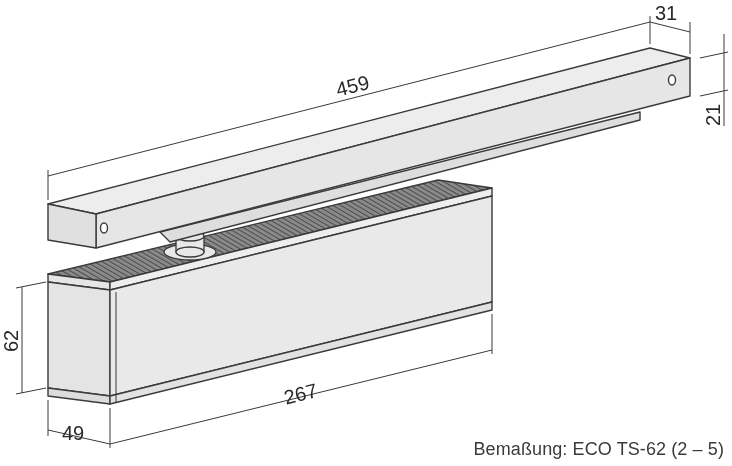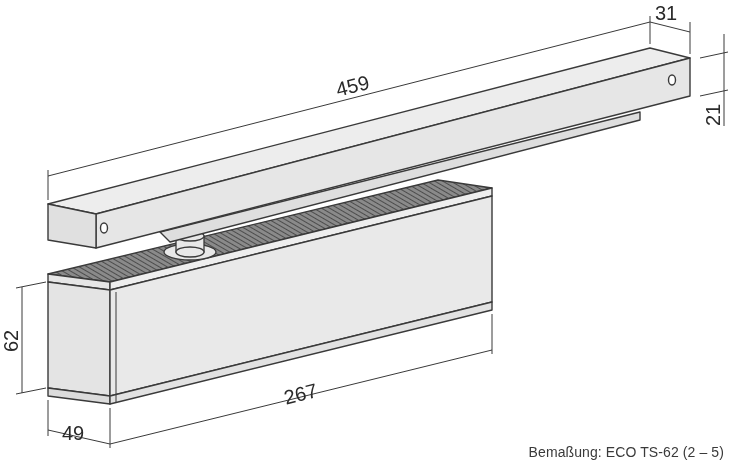--- a/index.html
+++ b/index.html
@@ -1,19 +1,19 @@
 <!DOCTYPE html>
 <html><head>
 <meta charset="utf-8">
 <style>
   html, body { margin:0; padding:0; background:#ffffff; }
   body { width:732px; height:466px; position:relative; overflow:hidden; font-family:"Liberation Sans", sans-serif; }
   #drawing { position:absolute; left:0; top:0; width:732px; height:466px; }
   .dimtext { font-family:"Liberation Sans", sans-serif; font-size:20px; fill:#2a2a2a; }
-  .caption { position:absolute; right:8px; bottom:6px; font-size:14px; color:#3a3a3a; font-family:"Liberation Sans", sans-serif; letter-spacing:0.1px; }
+  .caption { position:absolute; right:8px; bottom:6px; font-size:18px; color:#3a3a3a; font-family:"Liberation Sans", sans-serif; letter-spacing:0.1px; }
 </style>
 </head>
 <body>
 
 <svg id="drawing" viewBox="0 0 732 466" xmlns="http://www.w3.org/2000/svg">
   <defs>
     <pattern id="ribs" patternUnits="userSpaceOnUse" width="4" height="4" patternTransform="rotate(-60)">
       <rect width="4" height="4" fill="#8a8a8a"></rect>
       <line x1="0" y1="0" x2="0" y2="4" stroke="#3c3c3c" stroke-width="1.6"></line>
     </pattern>

